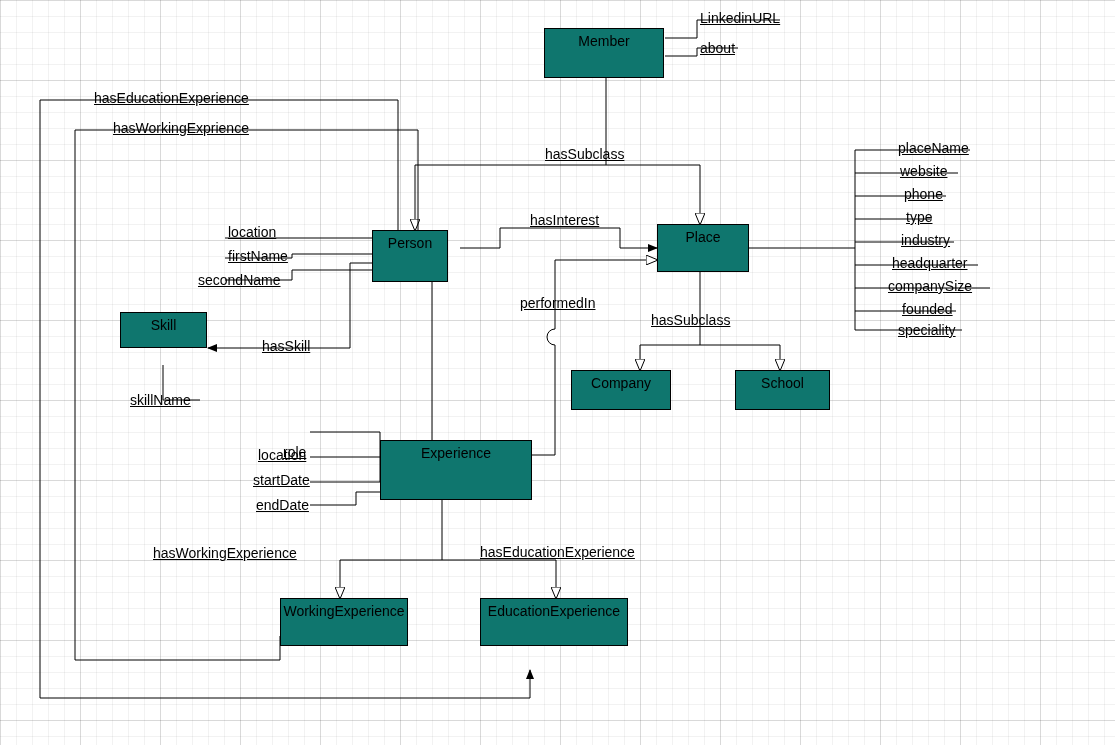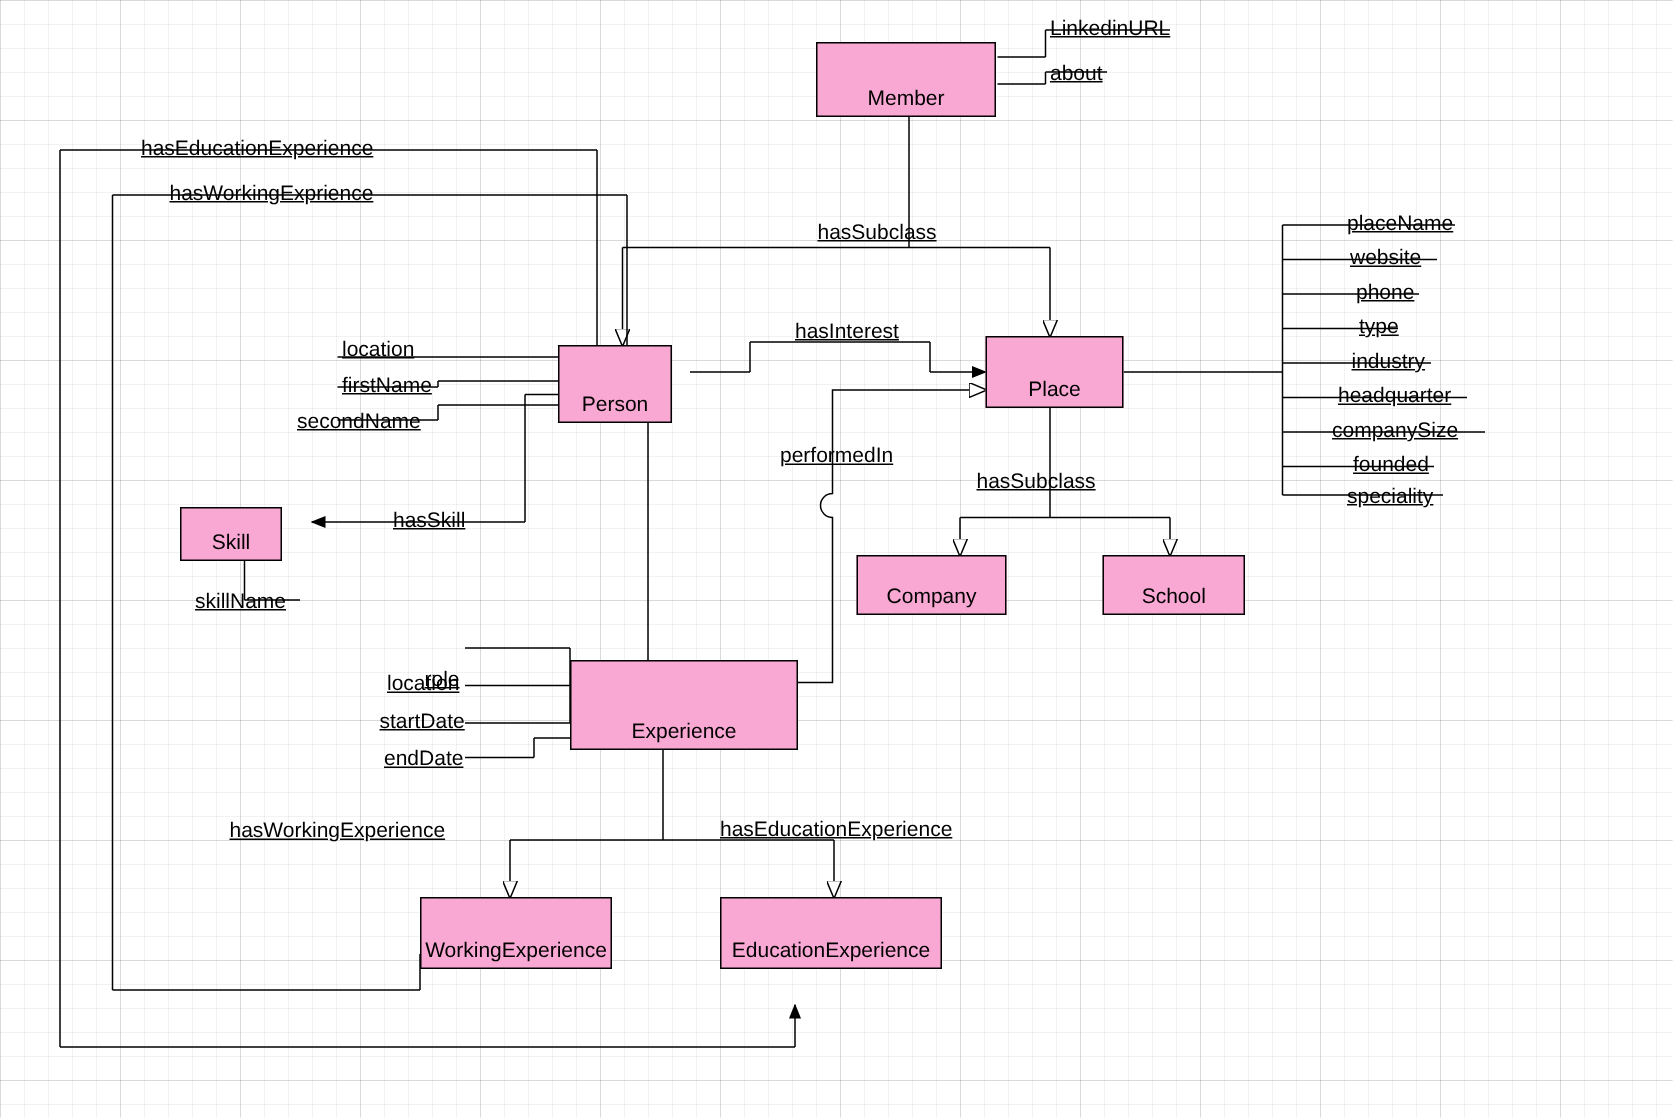--- a/index.html
+++ b/index.html
@@ -12,23 +12,23 @@
       linear-gradient(to bottom, rgba(0,0,0,0.05) 1px, transparent 1px) 0 0/16px 16px,
       #fff;
     font-family: Arial, Helvetica, sans-serif;
     font-size:14px;
     color:#000;
     position:relative;
   }
   svg{position:absolute;top:0;left:0;}
   .box{
     position:absolute;
-    background:#f9a8d4;
+    background:#0f766e;
     border:1px solid #000;
-    display:flex;align-items:flex-end;justify-content:center;
+    display:flex;align-items:flex-start;justify-content:center;
     text-align:center;
     box-sizing:border-box;
     padding:4px;
     line-height:1.15;
   }
   .lbl{
     position:absolute;
     background:transparent;
     white-space:nowrap;
     text-decoration:underline;
@@ -134,21 +134,21 @@
 
 <div class="box" style="left:544px;top:28px;width:120px;height:50px">
     <span>Member</span>
   </div>
 <div class="box" style="left:372px;top:230px;width:76px;height:52px">
     <span>Person</span>
   </div>
 <div class="box" style="left:657px;top:224px;width:92px;height:48px">
     <span>Place</span>
   </div>
-<div class="box" style="left:120px;top:338px;width:68px;height:36px">
+<div class="box" style="left:120px;top:312px;width:87px;height:36px">
     <span>Skill</span>
   </div>
 <div class="box" style="left:380px;top:440px;width:152px;height:60px">
     <span>Experience</span>
   </div>
 <div class="box" style="left:571px;top:370px;width:100px;height:40px">
     <span>Company</span>
   </div>
 <div class="box" style="left:735px;top:370px;width:95px;height:40px">
     <span>School</span>

